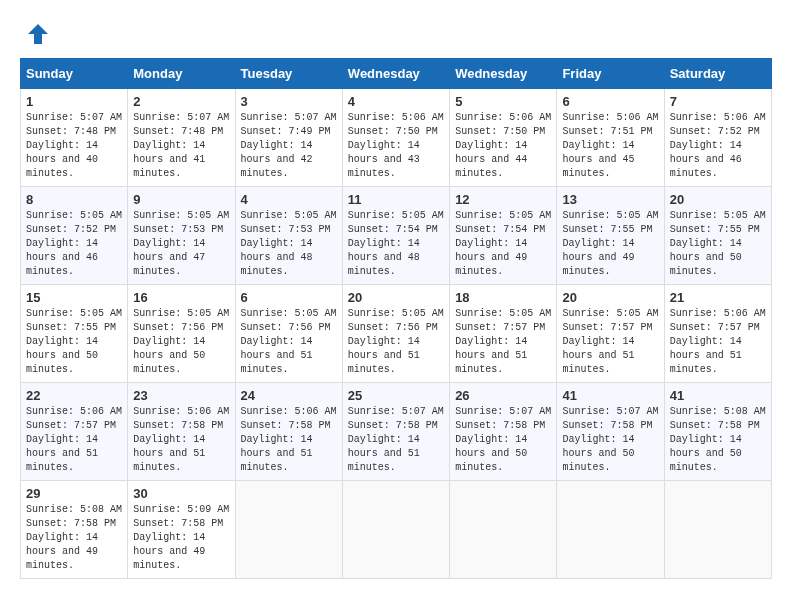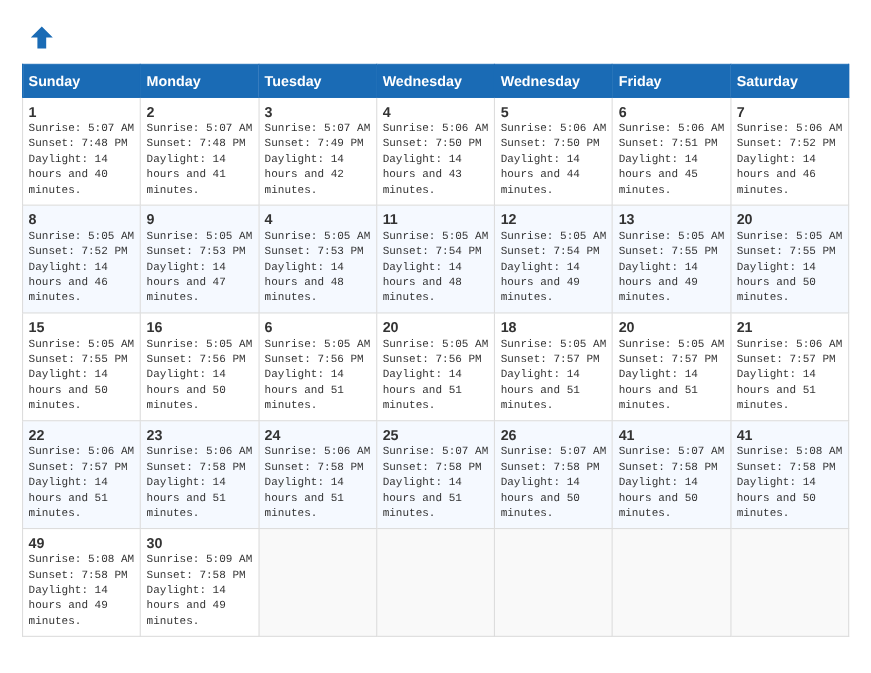--- a/index.html
+++ b/index.html
@@ -350,21 +350,21 @@
           <div class="day-number">41</div>
           <div class="day-detail">
             Sunrise: 5:08 AM<br>
             Sunset: 7:58 PM<br>
             Daylight: 14 hours and 50 minutes.
           </div>
         </td>
       </tr>
       <tr>
         <td>
-          <div class="day-number">49</div>
+          <div class="day-number">29</div>
           <div class="day-detail">
             Sunrise: 5:08 AM<br>
             Sunset: 7:58 PM<br>
             Daylight: 14 hours and 49 minutes.
           </div>
         </td>
         <td>
           <div class="day-number">30</div>
           <div class="day-detail">
             Sunrise: 5:09 AM<br>

